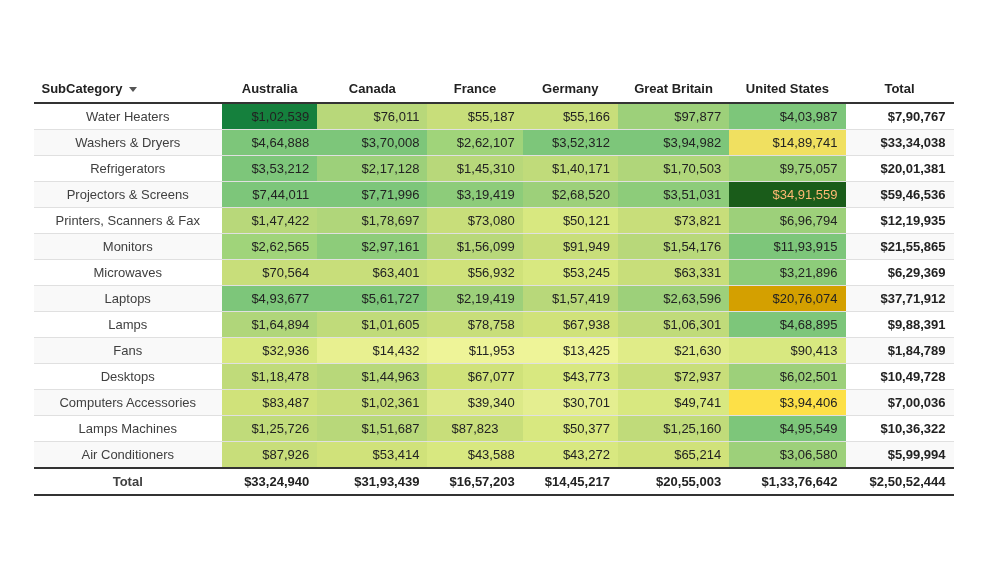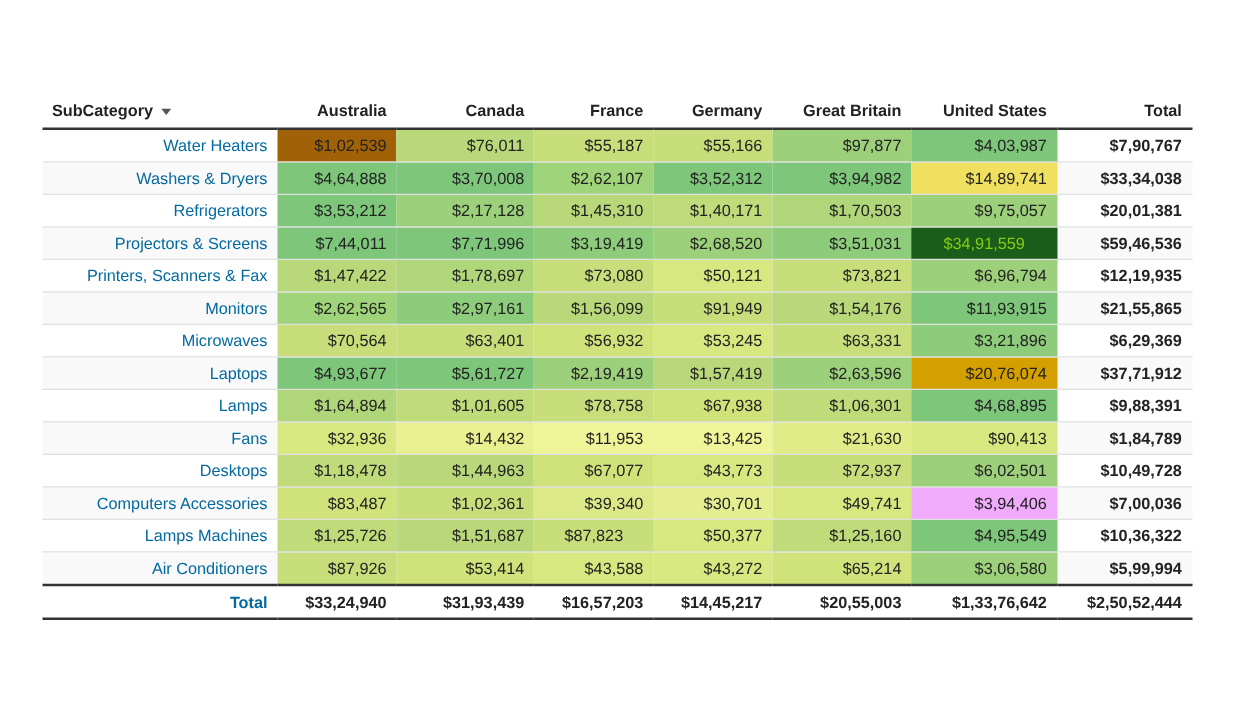--- a/index.html
+++ b/index.html
@@ -23,31 +23,31 @@
     }
     th {
       text-align: left;
       font-weight: 600;
       padding: 6px 8px;
       border-bottom: 2px solid #333;
       color: #222;
       white-space: nowrap;
     }
     th.num-col {
-      text-align: right;
+      text-align: center;
     }
     td {
       padding: 5px 8px;
       border-bottom: 1px solid #e0e0e0;
       white-space: nowrap;
       color: #222;
     }
     td.label-col {
-      text-align: right;
-      color: #0369a1;
+      text-align: center;
+      color: #404040;
     }
     td.num-col {
       text-align: right;
     }
     td.total-col {
       text-align: right;
       font-weight: 700;
     }
     tr.total-row td {
       font-weight: 700;
@@ -81,21 +81,21 @@
         <th class="num-col">France</th>
         <th class="num-col">Germany</th>
         <th class="num-col">Great Britain</th>
         <th class="num-col">United States</th>
         <th class="num-col">Total</th>
       </tr>
     </thead>
     <tbody id="table-body">
     <tr style="background: rgb(255, 255, 255);">
           <td class="label-col">Water Heaters</td>
-          <td class="num-col" style="background-color: #a16207; margin-left: 25px;">$1,02,539</td>
+          <td class="num-col" style="background-color: #15803d; margin-left: 25px;">$1,02,539</td>
           <td class="num-col" style="background-color: rgb(184, 216, 122);">$76,011</td>
           <td class="num-col" style="background-color: rgb(200, 222, 122);">$55,187</td>
           <td class="num-col" style="background-color: rgb(200, 222, 122);">$55,166</td>
           <td class="num-col" style="background-color: rgb(157, 208, 122);">$97,877</td>
           <td class="num-col" style="background-color: rgb(125, 198, 122);">$4,03,987</td>
           <td class="total-col">$7,90,767</td>
         </tr>
         <tr style="background: rgb(249, 249, 249);">
           <td class="label-col">Washers &amp; Dryers</td>
           <td class="num-col" style="background-color: rgb(125, 198, 122);">$4,64,888</td>
@@ -116,21 +116,21 @@
           <td class="num-col" style="background-color: rgb(157, 208, 122);">$9,75,057</td>
           <td class="total-col">$20,01,381</td>
         </tr>
         <tr style="background: rgb(249, 249, 249);">
           <td class="label-col">Projectors &amp; Screens</td>
           <td class="num-col" style="background-color: rgb(125, 198, 122);">$7,44,011</td>
           <td class="num-col" style="background-color: rgb(125, 198, 122);">$7,71,996</td>
           <td class="num-col" style="background-color: rgb(141, 204, 122);">$3,19,419</td>
           <td class="num-col" style="background-color: rgb(157, 208, 122);">$2,68,520</td>
           <td class="num-col" style="background-color: rgb(141, 204, 122);">$3,51,031</td>
-          <td class="num-col" style="background-color: rgb(26, 92, 26); color: #84cc16; text-align: center;">$34,91,559</td>
+          <td class="num-col" style="background-color: rgb(26, 92, 26); color: #fdba74;">$34,91,559</td>
           <td class="total-col">$59,46,536</td>
         </tr>
         <tr style="background: rgb(255, 255, 255);">
           <td class="label-col">Printers, Scanners &amp; Fax</td>
           <td class="num-col" style="background-color: rgb(184, 216, 122);">$1,47,422</td>
           <td class="num-col" style="background-color: rgb(176, 214, 122);">$1,78,697</td>
           <td class="num-col" style="background-color: rgb(200, 222, 122);">$73,080</td>
           <td class="num-col" style="background-color: rgb(216, 232, 128);">$50,121</td>
           <td class="num-col" style="background-color: rgb(200, 222, 122);">$73,821</td>
           <td class="num-col" style="background-color: rgb(157, 208, 122);">$6,96,794</td>
@@ -196,21 +196,21 @@
           <td class="num-col" style="background-color: rgb(157, 208, 122);">$6,02,501</td>
           <td class="total-col">$10,49,728</td>
         </tr>
         <tr style="background: rgb(249, 249, 249);">
           <td class="label-col">Computers Accessories</td>
           <td class="num-col" style="background-color: rgb(208, 226, 122);">$83,487</td>
           <td class="num-col" style="background-color: rgb(200, 222, 122);">$1,02,361</td>
           <td class="num-col" style="background-color: rgb(220, 233, 136);">$39,340</td>
           <td class="num-col" style="background-color: rgb(228, 238, 144);">$30,701</td>
           <td class="num-col" style="background-color: rgb(216, 232, 128);">$49,741</td>
-          <td class="num-col" style="background-color: #f0abfc;">$3,94,406</td>
+          <td class="num-col" style="background-color: #fde047;">$3,94,406</td>
           <td class="total-col">$7,00,036</td>
         </tr>
         <tr style="background: rgb(255, 255, 255);">
           <td class="label-col">Lamps Machines</td>
           <td class="num-col" style="background-color: rgb(192, 219, 122);">$1,25,726</td>
           <td class="num-col" style="background-color: rgb(184, 216, 122);">$1,51,687</td>
           <td class="num-col" style="background-color: rgb(200, 222, 122); text-align: center;">$87,823</td>
           <td class="num-col" style="background-color: rgb(216, 232, 128);">$50,377</td>
           <td class="num-col" style="background-color: rgb(192, 219, 122);">$1,25,160</td>
           <td class="num-col" style="background-color: rgb(125, 198, 122);">$4,95,549</td>

